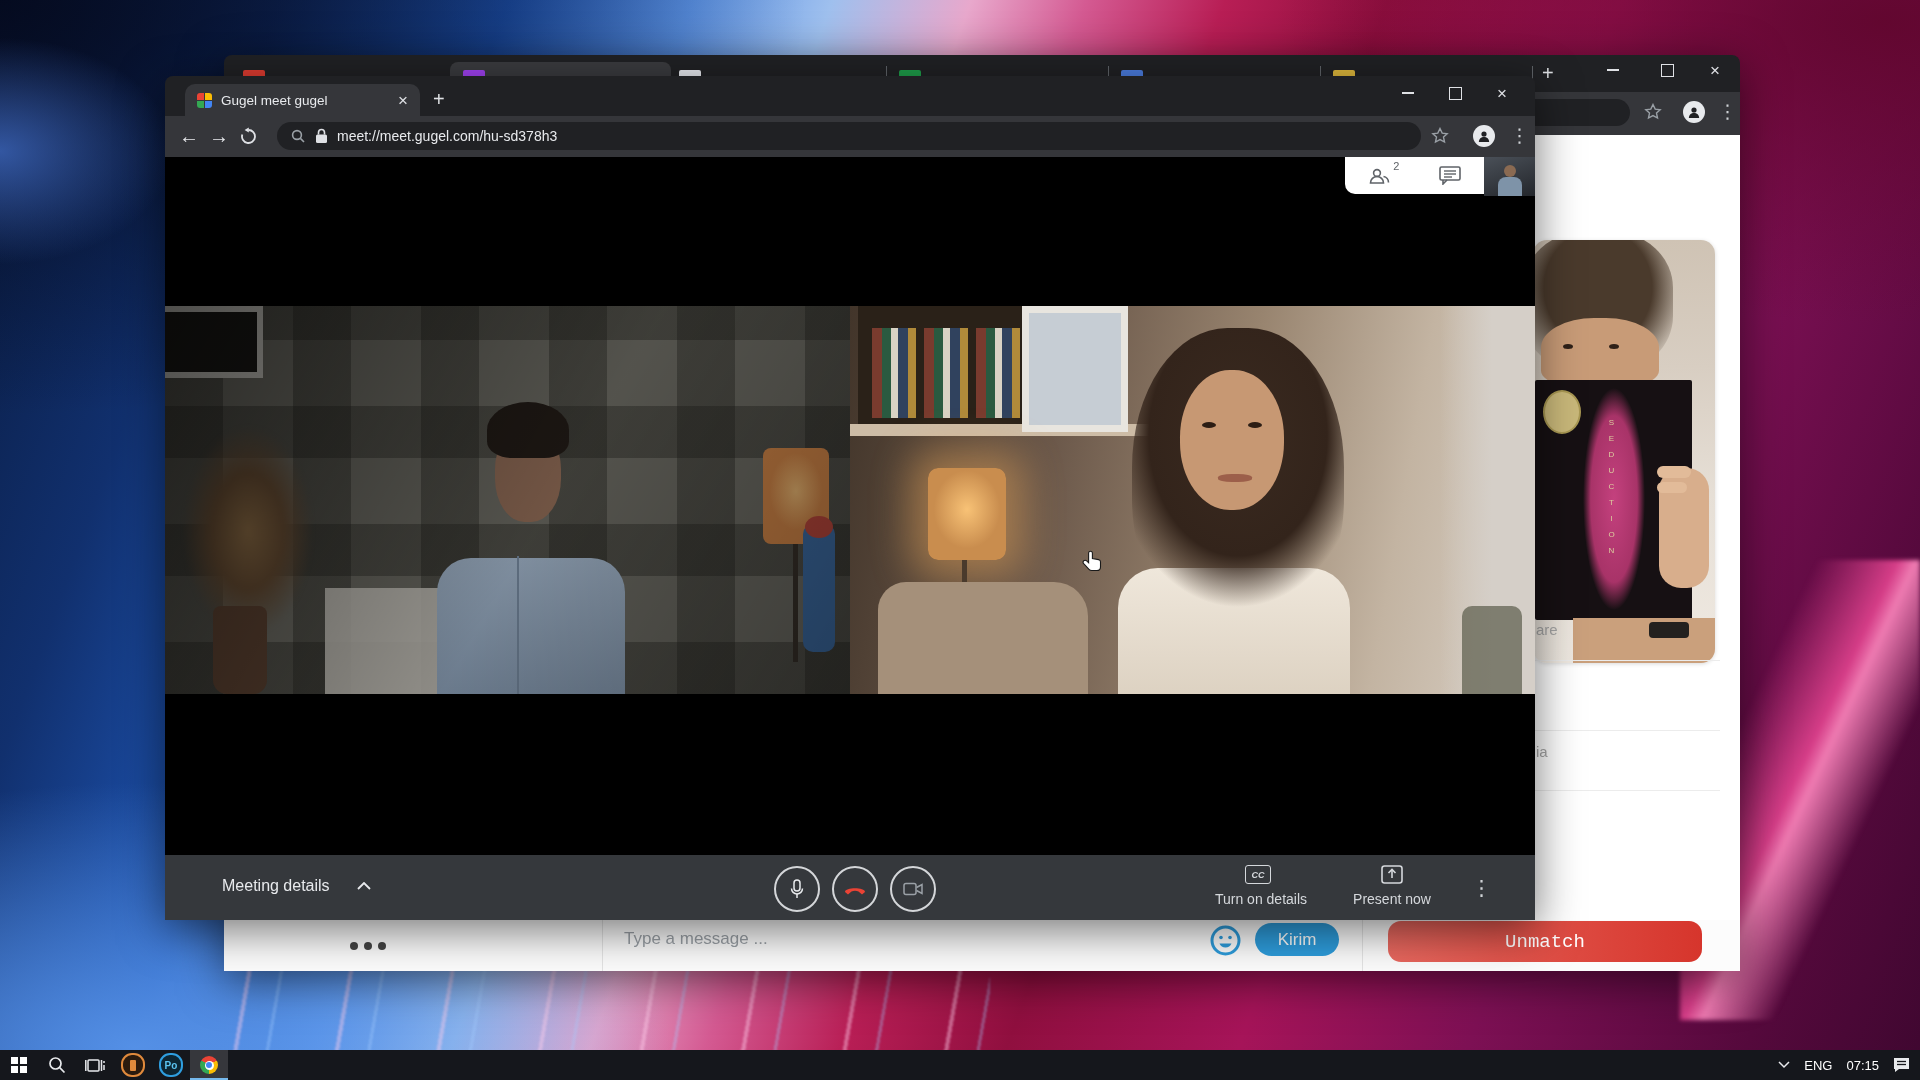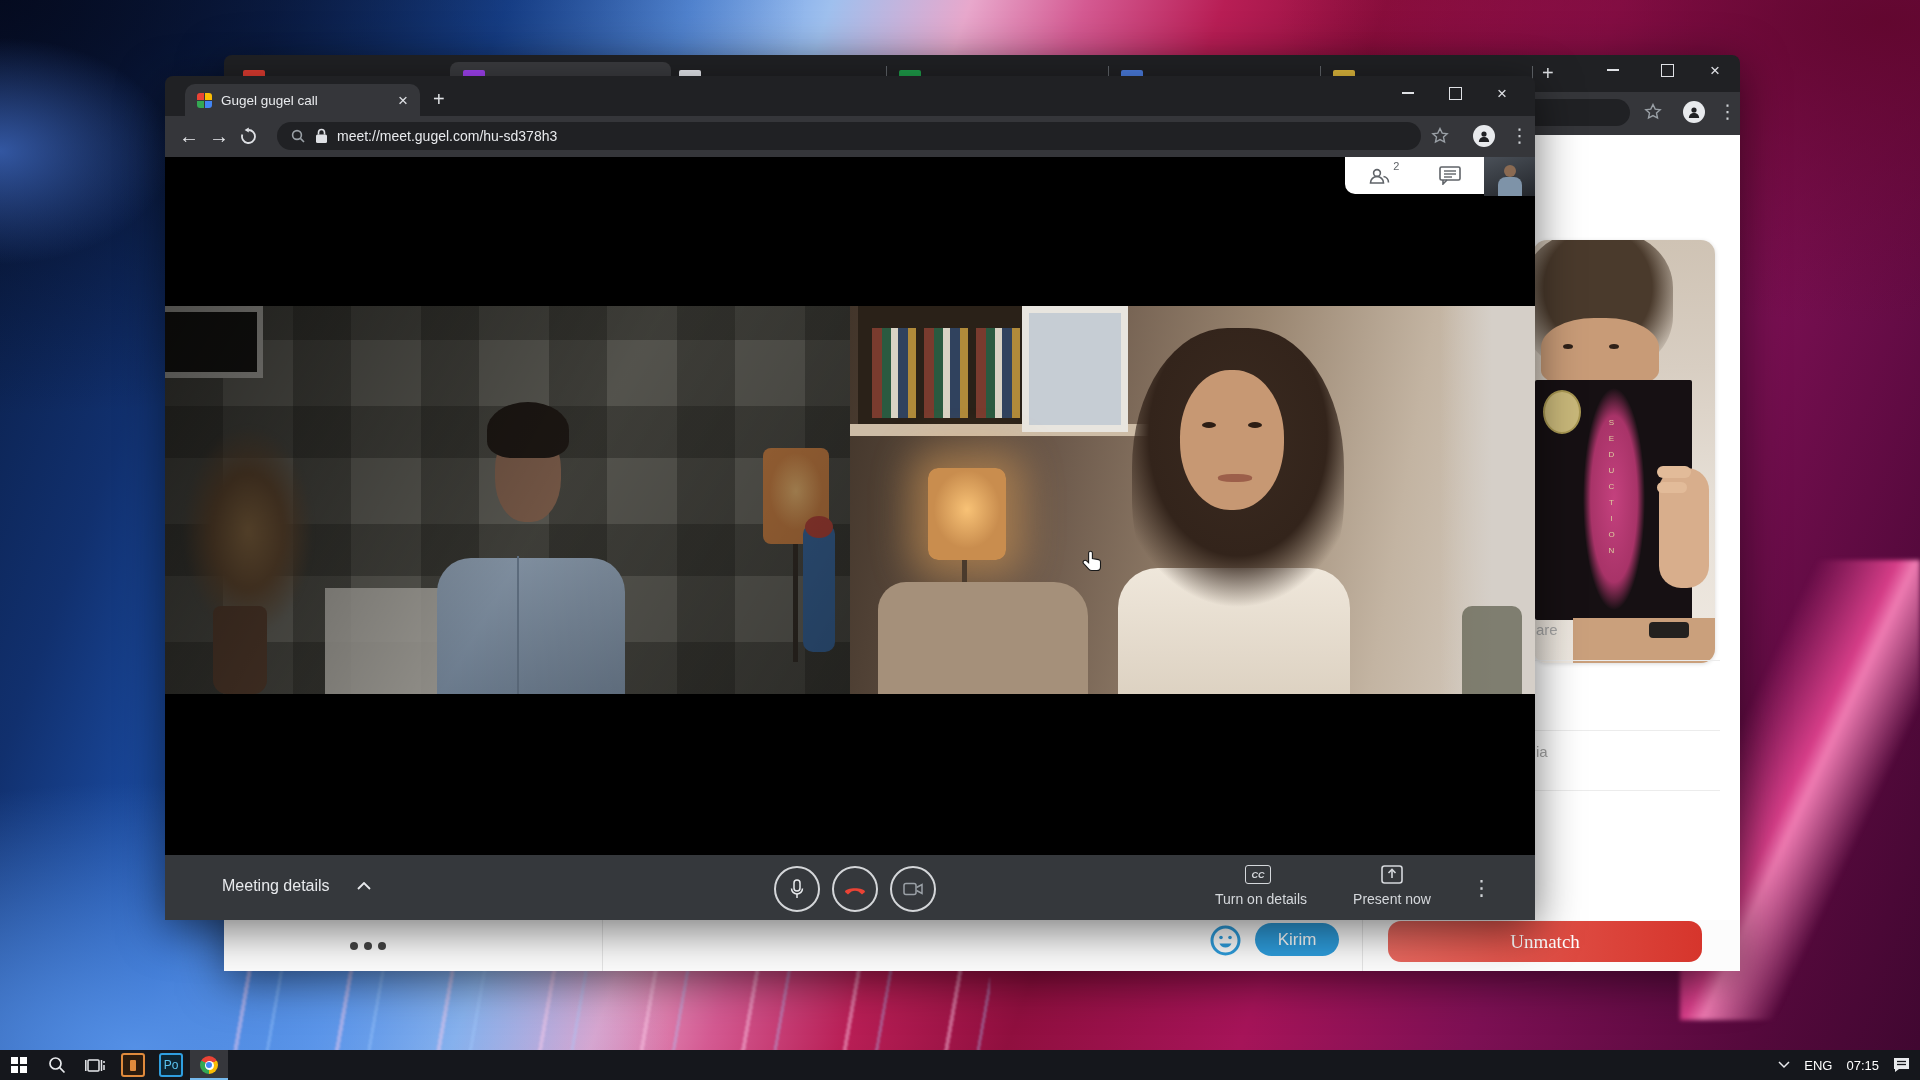--- a/index.html
+++ b/index.html
@@ -64,34 +64,34 @@
   .tabsep{position:absolute;top:11px;width:1px;height:15px;background:#5f6368;}
   .rowtxt{position:absolute;color:#a6a6a6;font-size:15px;}
   .rowdiv{position:absolute;height:1px;background:#ececec;}
 
   #chatbar{position:absolute;left:0;top:785px;width:1516px;height:51px;background:#fcfcfc;}
   .chatdot{width:8px;height:8px;border-radius:50%;background:#454545;display:inline-block;margin-right:6px;}
   #msg-input{position:absolute;left:398px;top:8px;width:430px;border:none;outline:none;background:transparent;font-size:17px;color:#555;font-family:"Liberation Sans",sans-serif;}
   #msg-input::placeholder{color:#9aa0a6;}
   .vdiv{position:absolute;top:0;bottom:0;width:1px;background:#e4e4e4;}
   #kirim{position:absolute;left:1031px;top:3px;width:84px;height:33px;border:none;border-radius:17px;background:#2D9CDB;color:#fff;font-size:17px;font-family:"Liberation Sans",sans-serif;}
-  #unmatch{position:absolute;left:1164px;top:1px;width:314px;height:41px;border:none;border-radius:13px;background:linear-gradient(90deg,#e8685f,#d6352c);color:#fff;font-size:19px;font-family:Liberation Serif, serif;}
+  #unmatch{position:absolute;left:1164px;top:1px;width:314px;height:41px;border:none;border-radius:13px;background:linear-gradient(90deg,#e8685f,#d6352c);color:#fff;font-size:19px;font-family:Liberation Mono, monospace;}
 
   
   #pcard{position:absolute;left:1309px;top:105px;width:182px;height:423px;border-radius:14px;overflow:hidden;
          background:linear-gradient(180deg,#cfc3b4 0%,#d8cec2 30%,#e6dfd6 60%,#efe9e1 100%);box-shadow:0 1px 4px rgba(0,0,0,.15);}
   .seduction-title{position:absolute;left:72px;top:38px;writing-mode:vertical-rl;text-orientation:upright;color:#dccf9f;font-size:8px;letter-spacing:7px;}
 
   
   #taskbar{position:absolute;left:0;top:1050px;width:1920px;height:30px;background:#15171c;z-index:6;display:flex;align-items:center;}
   .tb-btn{width:38px;height:30px;display:flex;align-items:center;justify-content:center;}
   .tb-btn.active{background:rgba(255,255,255,.14);box-shadow:inset 0 -2px 0 #76b9ed;}
   .winlogo{display:grid;grid-template-columns:7px 7px;grid-template-rows:7px 7px;gap:1.5px;}
   .winlogo div{background:#fff;}
-  .appbox{width:20px;height:20px;border-radius:3px;display:flex;align-items:center;justify-content:center;font-weight:normal;font-size:12px;}
+  .appbox{width:20px;height:20px;border-radius:11px;display:flex;align-items:center;justify-content:center;font-weight:bold;font-size:10px;}
   #tray{margin-left:auto;display:flex;align-items:center;gap:14px;padding-right:10px;color:#fff;font-size:13px;}
 
   
   .chrome-ic{width:18px;height:18px;border-radius:50%;position:relative;
      background:conic-gradient(from 60deg,#fbbc04 0 120deg,#34a853 120deg 240deg,#ea4335 240deg 360deg);}
   .chrome-ic::before{content:"";position:absolute;left:4.5px;top:4.5px;width:9px;height:9px;border-radius:50%;background:#fff;}
   .chrome-ic::after{content:"";position:absolute;left:6px;top:6px;width:6px;height:6px;border-radius:50%;background:#4285f4;}
 
   svg{display:block;}
 </style>
@@ -173,20 +173,21 @@
       <div class="rowtxt" style="left:1236px;top:560px">mu</div>
       <div class="rowdiv" style="left:1136px;top:595px;width:360px"></div>
       <div class="rowtxt" style="left:1312px;top:608px">ia</div>
       <div class="rowdiv" style="left:1136px;top:655px;width:360px"></div>
 
       <div id="chatbar">
         <div class="abs" style="left:126px;top:16px">
           <span class="chatdot"></span><span class="chatdot"></span><span class="chatdot"></span>
         </div>
         <div class="vdiv" style="left:378px"></div>
+        <input id="msg-input" type="text" placeholder="Type a message ..." style="">
         <svg class="abs" style="left:986px;top:5px" width="31" height="31" viewBox="0 0 31 31">
           <circle cx="15.5" cy="15.5" r="13.5" fill="none" stroke="#2D9CDB" stroke-width="3"></circle>
           <circle cx="11" cy="12.5" r="1.8" fill="#2D9CDB"></circle>
             <circle cx="20" cy="12.5" r="1.8" fill="#2D9CDB"></circle>
           <path d="M9.5 18.5a6.5 6.5 0 0 0 12 0z" fill="#2D9CDB"></path>
           </svg>
         <button id="kirim">Kirim</button>
         <div class="vdiv" style="left:1138px"></div>
         <button id="unmatch">Unmatch</button>
       </div>
@@ -195,21 +196,21 @@
 
   <div id="meet" class="window">
     <div class="tabstrip">
       <div class="mtab">
         <div class="favsq" style="margin-left:12px">
           <div style="background:#ea4335"></div>
             <div style="background:#fbbc04"></div>
           <div style="background:#34a853"></div>
             <div style="background:#4285f4"></div>
         </div>
-        <span class="title">Gugel gugel call</span>
+        <span class="title">Gugel meet gugel</span>
         <span class="xglyph" style="margin-right:12px">×</span>
       </div>
       <div class="abs xglyph" style="left:268px;top:13px;font-size:20px;">+</div>
       <div class="ctrl" style="left:1226px;top:4px;">
           <div class="bar"></div>
         </div>
       <div class="ctrl" style="left:1273px;top:4px;">
           <div class="box"></div>
         </div>
       <div class="ctrl" style="left:1320px;top:4px;">

